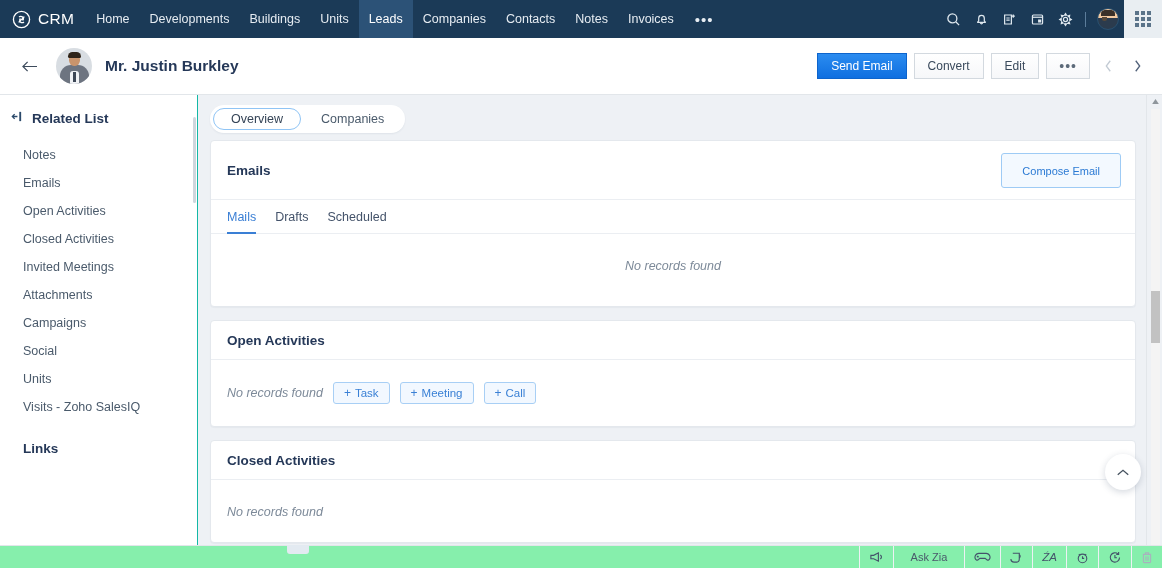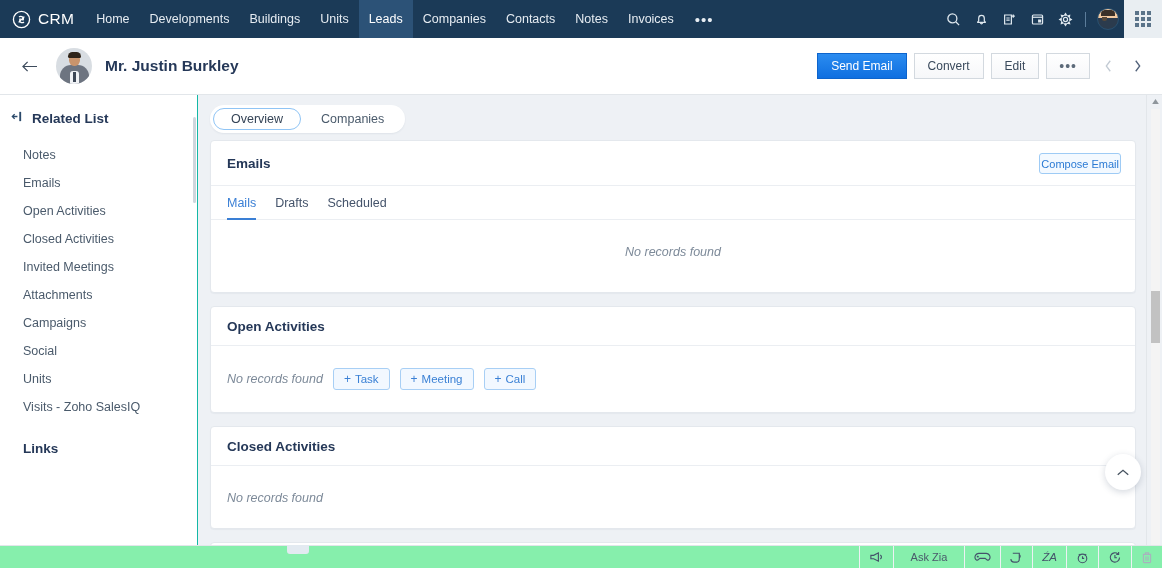--- a/index.html
+++ b/index.html
@@ -157,22 +157,22 @@
     background: #ffffff; border: 1px solid #e4e8ed; border-radius: 4px;
     margin-bottom: 13px; box-shadow: 0 1px 1px rgba(30,50,80,.04);
   }
   .card-head {
     padding: 12px 14px 11px 16px; display: flex; align-items: center;
     border-bottom: 1px solid #ebeef2;
   }
   .card-title { font-size: 13.5px; font-weight: bold; color: #253858; }
   .card-head-actions { margin-left: auto; display: flex; gap: 7px; }
   .btn-outline-blue {
-    height: 21px; border: 1px solid #9ecbf5; background: #f3f9ff;
-    color: #2b7ad4; font-size: 11px; border-radius: 3px; padding: 0 1px;
+    height: 35px; border: 1px solid #9ecbf5; background: #f3f9ff;
+    color: #2b7ad4; font-size: 11px; border-radius: 3px; padding: 0 20px;
     display: flex; align-items: center; cursor: pointer; white-space: nowrap;
   }
   .subtabs {
     display: flex; gap: 19px; padding: 10px 16px 0 16px;
     border-bottom: 1px solid #ebeef2;
   }
   .subtab {
     font-size: 12.5px; color: #44536a; padding-bottom: 8px;
     border-bottom: 2px solid transparent; cursor: pointer; margin-bottom: -1px;
   }

